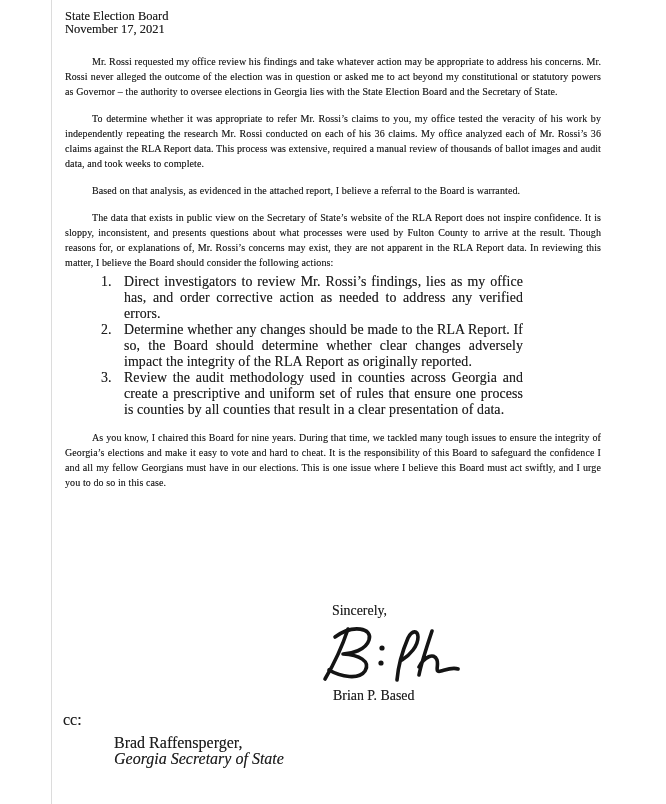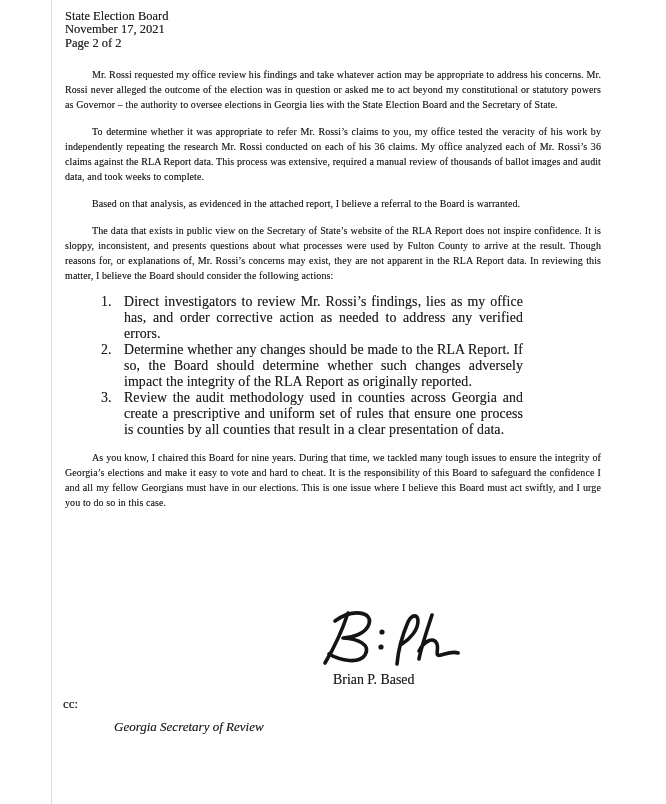--- a/index.html
+++ b/index.html
@@ -39,21 +39,21 @@
   }
   .body-text p {
     margin: 0 0 12px 0;
     font-size: 10px;
     line-height: 15px;
     letter-spacing: 0.1px;
     text-align: justify;
     text-indent: 27px;
     text-shadow: 0 0 0.5px rgba(30,30,30,0.55);
   }
-  .body-text p.no-bottom { margin-bottom: 11px; }
+  .body-text p.no-bottom { margin-bottom: 4px; }
   ol.actions {
     list-style: none;
     margin: 0 78px 12px 36px;
     padding: 0;
     font-size: 13.9px;
     line-height: 16px;
     letter-spacing: 0.1px;
     text-shadow: 0 0 0.5px rgba(30,30,30,0.55);
   }
   ol.actions li {
@@ -75,84 +75,85 @@
     width: 220px;
     font-size: 13.9px;
     text-shadow: 0 0 0.5px rgba(30,30,30,0.55);
   }
   .sig-closing { margin-left: 12px; }
   .sig-svg { display: block; margin: 3px 0 0 0; }
   .sig-name { margin-left: 13px; margin-top: 2px; }
   .cc-block {
     position: absolute;
     left: 63px;
-    top: 696px;
-    font-size: 13px;
+    top: 712px;
+    font-size: 16px;
     line-height: 16.5px;
     text-shadow: 0 0 0.5px rgba(30,30,30,0.55);
   }
   .cc-label { margin-bottom: 6px; }
   .cc-name, .cc-title { margin-left: 51px; }
   .cc-title { font-style: italic; }
 </style>
 </head>
 <body>
 
 <div class="page">
   <div class="scan-line"></div>
 
   <div class="content">
 
     <div class="letterhead">
       <div>State Election Board</div>
       <div>November 17, 2021</div>
-      <div>Page 2 of 2</div>
     </div>
 
     <div class="body-text">
       <p>Mr. Rossi requested my office review his findings and take whatever action may be appropriate to address his concerns. Mr. Rossi never alleged the outcome of the election was in question or asked me to act beyond my constitutional or statutory powers as Governor – the authority to oversee elections in Georgia lies with the State Election Board and the Secretary of State.</p>
       <p>To determine whether it was appropriate to refer Mr. Rossi’s claims to you, my office tested the veracity of his work by independently repeating the research Mr. Rossi conducted on each of his 36 claims. My office analyzed each of Mr. Rossi’s 36 claims against the RLA Report data. This process was extensive, required a manual review of thousands of ballot images and audit data, and took weeks to complete.</p>
       <p>Based on that analysis, as evidenced in the attached report, I believe a referral to the Board is warranted.</p>
       <p class="no-bottom">The data that exists in public view on the Secretary of State’s website of the RLA Report does not inspire confidence. It is sloppy, inconsistent, and presents questions about what processes were used by Fulton County to arrive at the result. Though reasons for, or explanations of, Mr. Rossi’s concerns may exist, they are not apparent in the RLA Report data. In reviewing this matter, I believe the Board should consider the following actions:</p>
 
       <ol class="actions">
         <li>
           <span class="num">1.</span>
           <span class="li-text">Direct investigators to review Mr. Rossi’s findings, lies as my office has, and order corrective action as needed to address any verified errors.</span>
         </li>
         <li>
           <span class="num">2.</span>
-          <span class="li-text">Determine whether any changes should be made to the RLA Report. If so, the Board should determine whether such changes adversely impact the integrity of the RLA Report as originally reported.</span>
+          <span class="li-text">Determine whether any changes should be made to the RLA Report. If so, the Board should determine whether clear changes adversely impact the integrity of the RLA Report as originally reported.</span>
         </li>
         <li>
           <span class="num">3.</span>
           <span class="li-text">Review the audit methodology used in counties across Georgia and create a prescriptive and uniform set of rules that ensure one process is counties by all counties that result in a clear presentation of data.</span>
         </li>
       </ol>
 
       <p>As you know, I chaired this Board for nine years. During that time, we tackled many tough issues to ensure the integrity of Georgia’s elections and make it easy to vote and hard to cheat. It is the responsibility of this Board to safeguard the confidence I and all my fellow Georgians must have in our elections. This is one issue where I believe this Board must act swiftly, and I urge you to do so in this case.</p>
     </div>
   </div>
 
   <div class="sig-block">
+    <div class="sig-closing">Sincerely,</div>
     <svg class="sig-svg" width="140" height="64" viewBox="0 0 140 64">
       <g fill="none" stroke="#141414" stroke-width="3.6" stroke-linecap="round" stroke-linejoin="round">
 
         <path d="M28 7 C 23 22 14 42 5 57"></path>
 
         <path d="M15 15 C 33 2 53 6 49 18 C 46 28 31 32 23 32 C 39 33 51 39 45 49 C 39 58 21 55 9 48"></path>
 
         <circle cx="62" cy="26" r="2.6" fill="#141414" stroke="none"></circle>
         <circle cx="61" cy="41" r="2.6" fill="#141414" stroke="none"></circle>
 
         <path d="M77 58 C 78 46 82 30 88 16 C 92 8 98 8 98 15 C 98 24 90 33 82 38"></path>
 
         <path d="M112 9 C 107 24 101 42 99 53 M99 45 C 104 35 114 30 117 38 C 119 44 114 51 121 49 C 128 47 133 45 138 47"></path>
       </g>
     </svg>
     <div class="sig-name">Brian P. Based</div>
   </div>
 
   <div class="cc-block">
     <div class="cc-label">cc:</div>
-    <div class="cc-title">Georgia Secretary of Review</div>
+    <div class="cc-name">Brad Raffensperger,</div>
+    <div class="cc-title">Georgia Secretary of State</div>
   </div>
 </div>
 
 </body></html>

